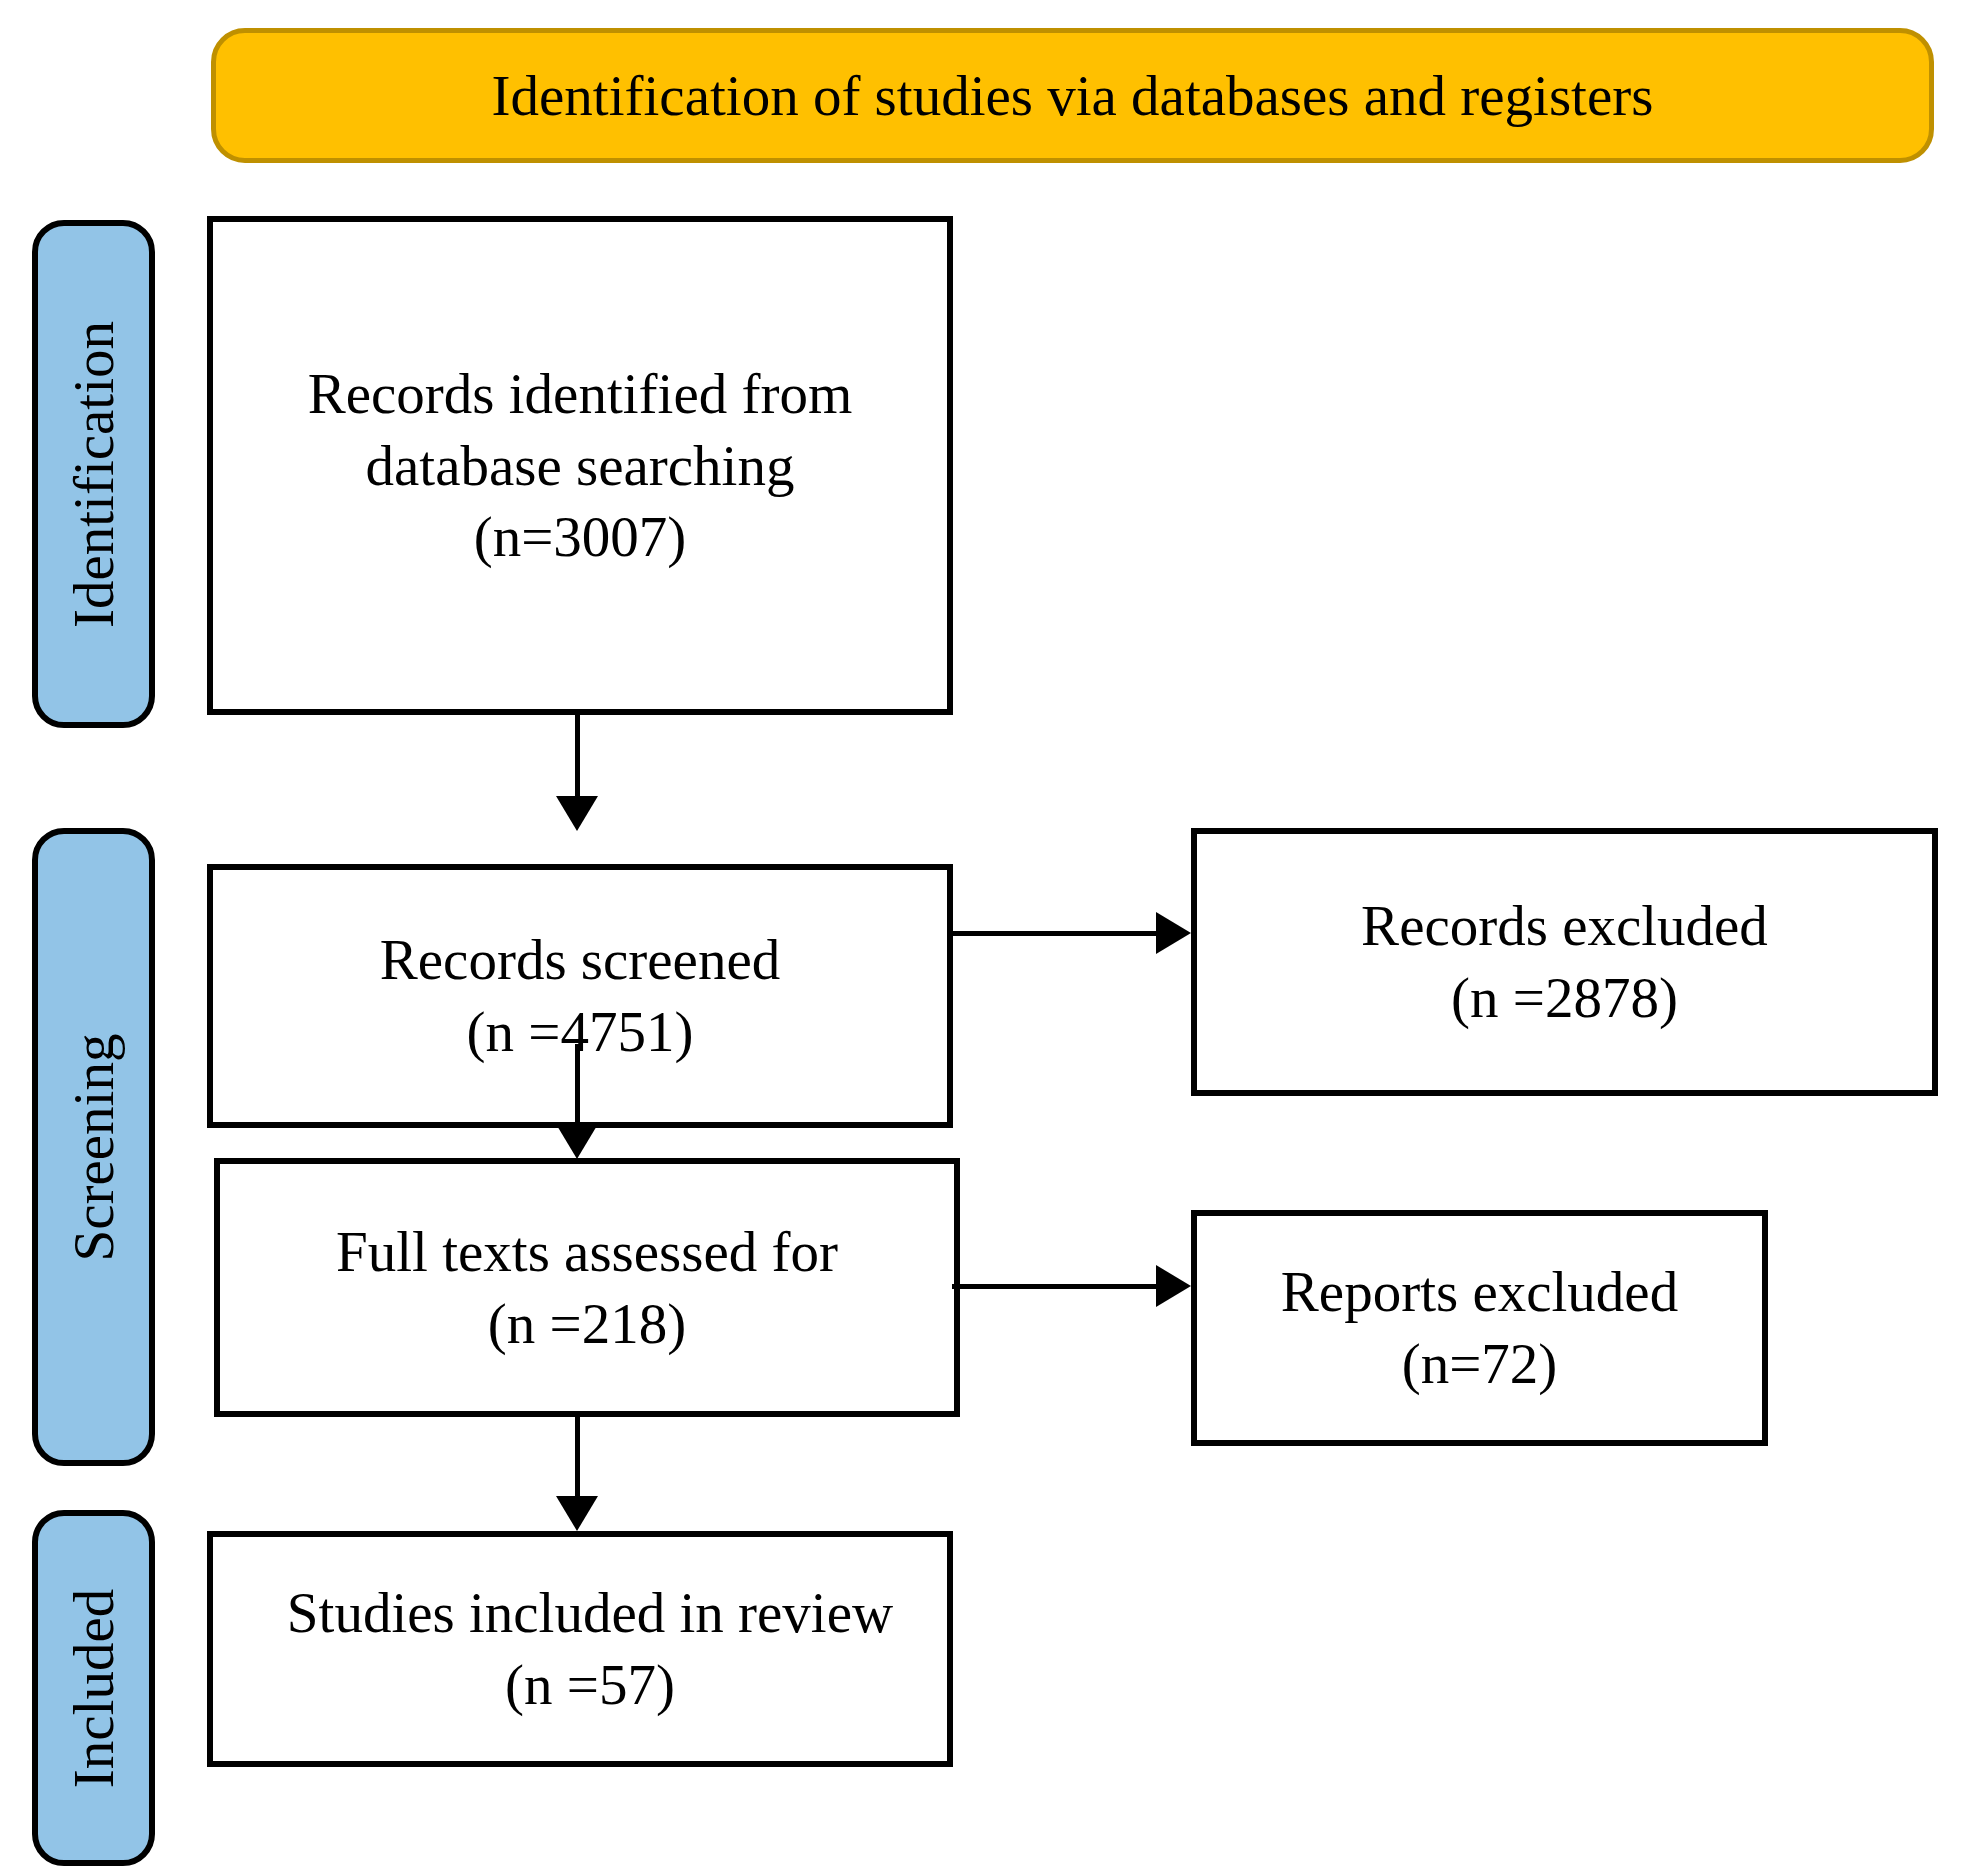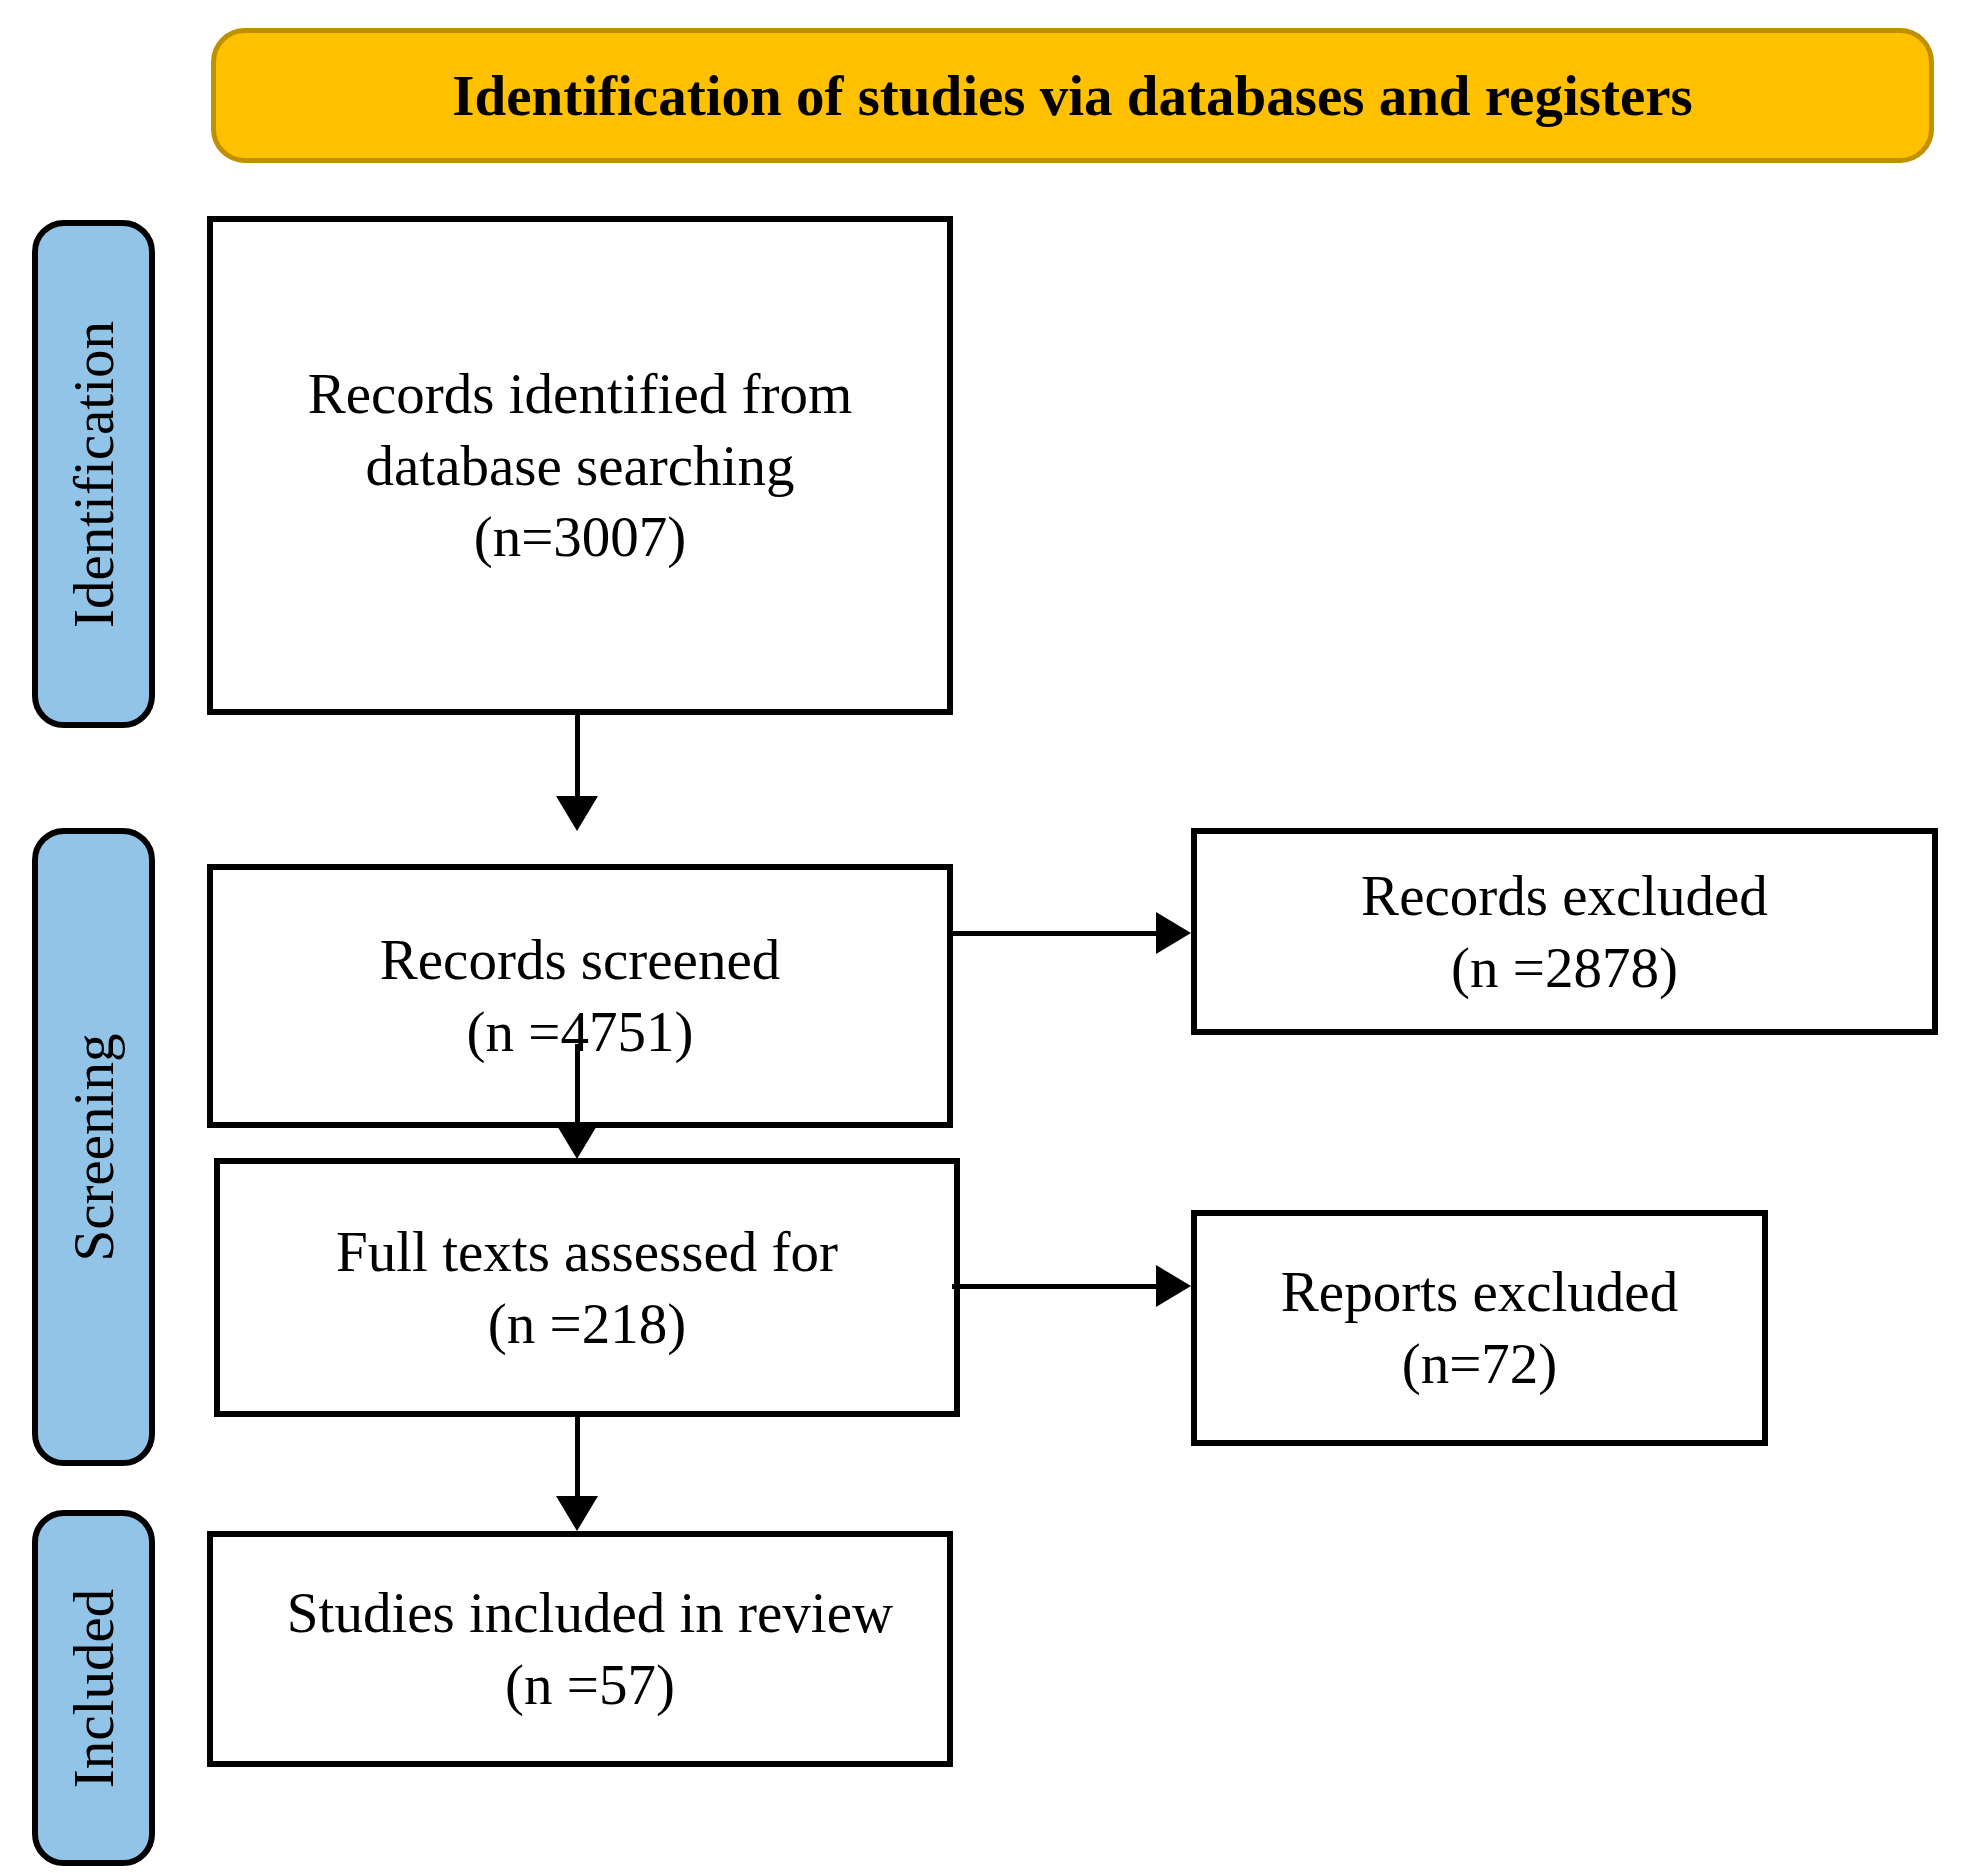--- a/index.html
+++ b/index.html
@@ -9,21 +9,21 @@
     width:1965px;height:1874px;
     background:#ffffff;
     font-family:"Liberation Serif","DejaVu Serif",serif;
     color:#000;
   }
   
   .banner{
     position:absolute;left:211px;top:28px;width:1723px;height:135px;
     background:#FFC000;border:5.3px solid #BF9000;border-radius:34px;
     display:flex;align-items:center;justify-content:center;
-    font-size:57px;font-weight:bold;text-align:center;white-space:nowrap;
+    font-size:57px;font-weight:normal;text-align:center;white-space:nowrap;
   }
   
   .rail{
     position:absolute;left:32px;width:123px;
     background:#92C4E7;border:6.8px solid #000;border-radius:32px;
     display:flex;align-items:center;justify-content:center;overflow:hidden;
   }
   .rail span{
     transform:rotate(-90deg);white-space:nowrap;
     font-size:57px;line-height:1;display:block;
@@ -35,21 +35,21 @@
   .box{
     position:absolute;background:#fff;border:6.8px solid #000;
     display:flex;flex-direction:column;align-items:center;justify-content:center;
     text-align:center;font-size:57px;line-height:1.26;
   }
   .box .line{white-space:nowrap;font-family:Liberation Serif, serif;}
   .box-records-identified{left:207px;top:216px;width:746px;height:499px;}
   .box-records-screened{left:207px;top:864px;width:746px;height:264px;}
   .box-full-texts{left:207px;top:1158px;width:746px;height:259px;margin-left:7px;}
   .box-studies-included{left:207px;top:1531px;width:746px;height:236px;padding-left:20px;}
-  .box-records-excluded{left:1191px;top:828px;width:747px;height:207px;}
+  .box-records-excluded{left:1191px;top:828px;width:747px;height:268px;}
   .box-reports-excluded{left:1191px;top:1174px;width:577px;height:236px;margin-top:36px;}
   
   .stem-v{position:absolute;width:4.5px;background:#000;left:575px;}
   .stem-h{position:absolute;height:4.5px;background:#000;}
   .head-down{
     position:absolute;width:0;height:0;left:556px;
     border-left:21px solid transparent;border-right:21px solid transparent;
     border-top:35px solid #000;
   }
   .head-right{

